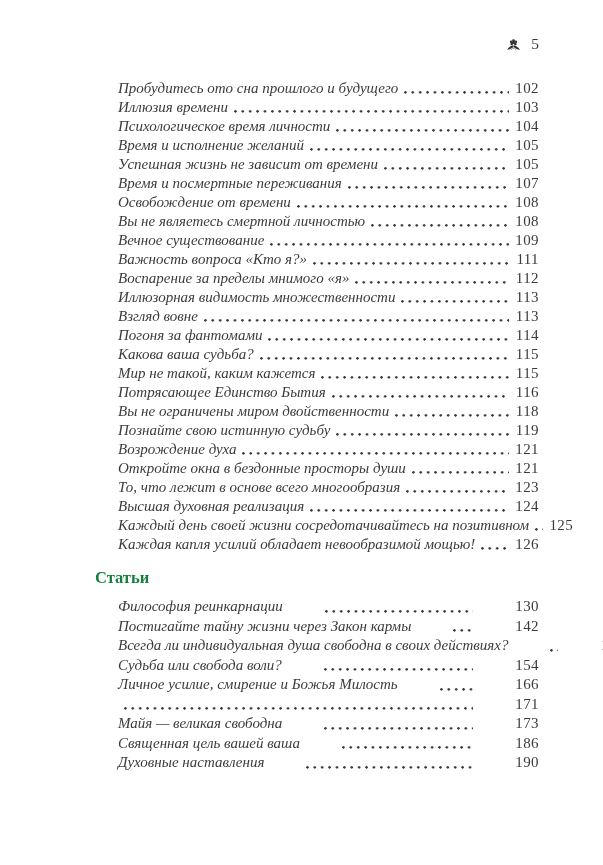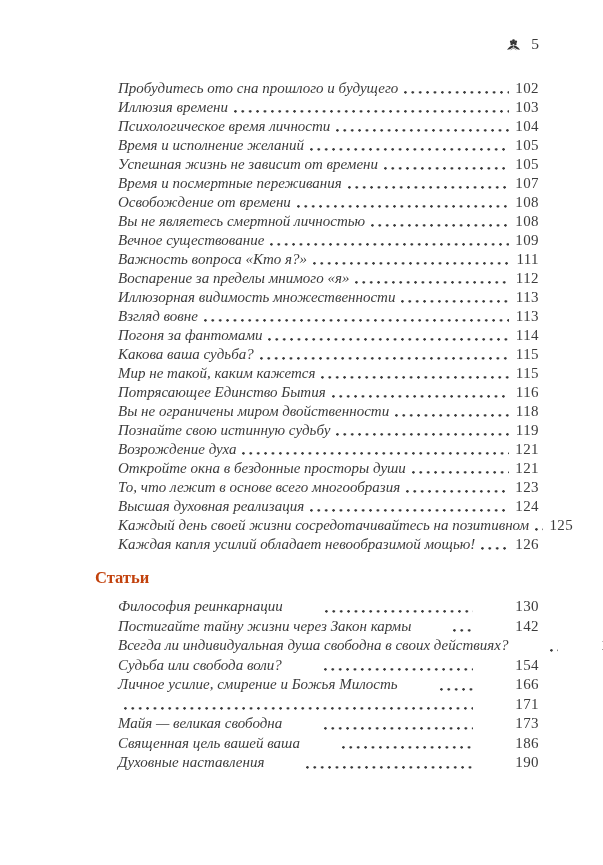--- a/index.html
+++ b/index.html
@@ -48,21 +48,21 @@
   main > section:first-child > .toc-list {
     margin-top: 25px;
   }
   main > section + section {
     margin-top: 14px;
   }
   .articles-heading {
     font-size: 16.5px;
     font-weight: bold;
     font-style: normal;
-    color: #c2410c;
+    color: #15803d;
     margin: 0;
     line-height: 20px;
   }
   section > h2 + .toc-list {
     margin-top: 9px;
   }
   .toc-row {
     display: flex;
     align-items: baseline;
     line-height: 19px;

